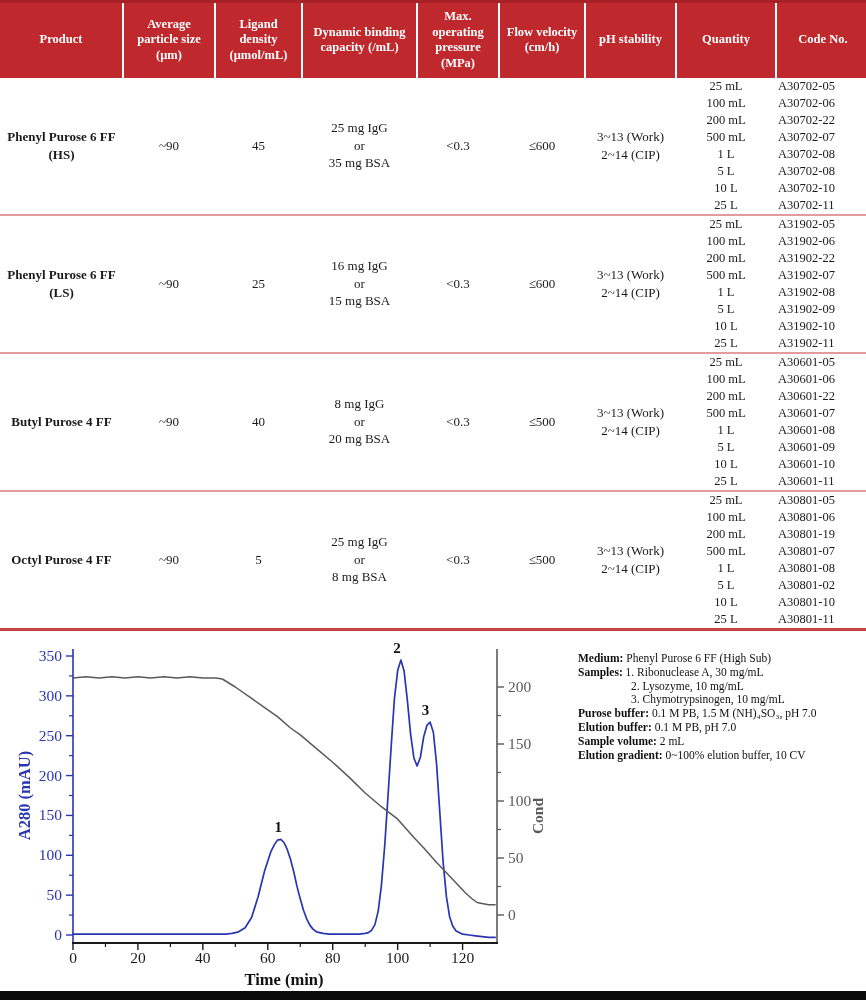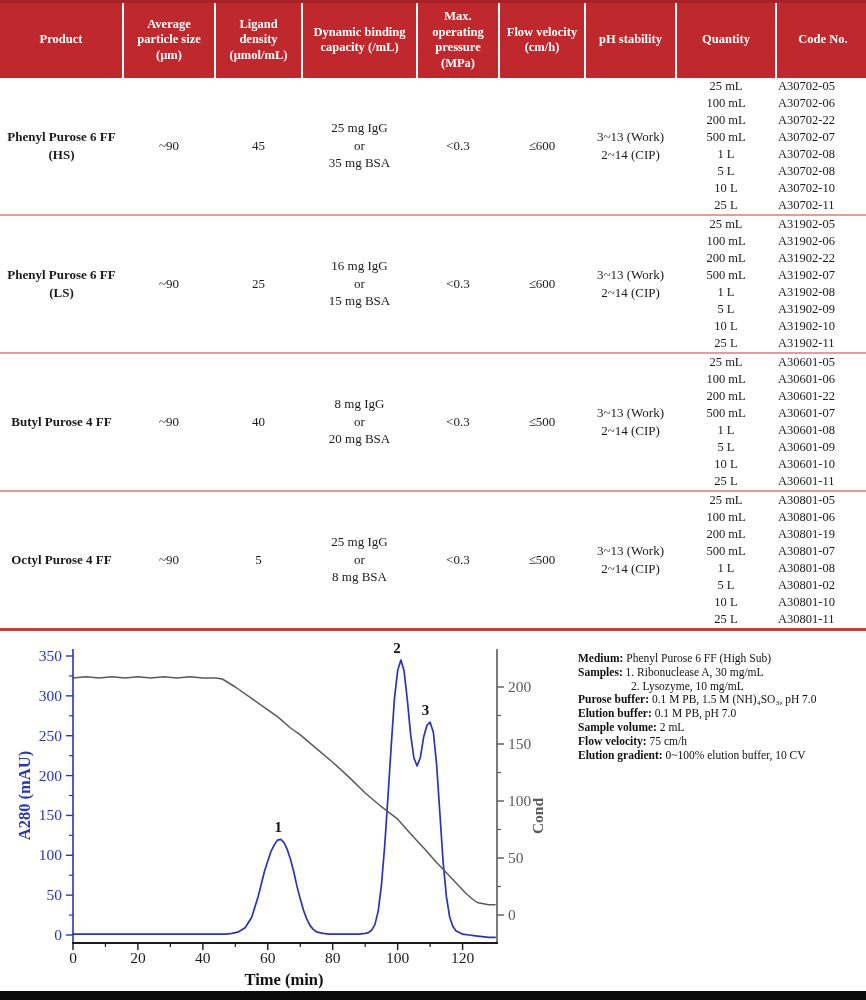--- a/index.html
+++ b/index.html
@@ -294,22 +294,22 @@
         <text x="272.1822358346095" y="193.34285714285716" text-anchor="middle" font-size="15px" font-weight="bold" fill="#111">1</text>
         <text x="391.0061255742726" y="13.985714285714266" text-anchor="middle" font-size="15px" font-weight="bold" fill="#111">2</text>
         <text x="419.57580398162327" y="76.16285714285715" text-anchor="middle" font-size="15px" font-weight="bold" fill="#111">3</text>
       </svg>
   </div>
 
   <div class="info-panel">
       <div class="info-line"><span class="lbl">Medium:</span><span> Phenyl Purose 6 FF (High Sub)</span></div>
       <div class="info-line"><span class="lbl">Samples:</span><span> 1. Ribonuclease A, 30 mg/mL</span></div>
       <div class="info-line ind"><span>2. Lysozyme, 10 mg/mL</span></div>
+      <div class="info-line ind"><span>3. Chymotrypsinogen, 10 mg/mL</span></div>
       <div class="info-line"><span class="lbl">Purose buffer:</span><span> 0.1 M PB, 1.5 M (NH)₄SO₃, pH 7.0</span></div>
       <div class="info-line"><span class="lbl">Elution buffer:</span><span> 0.1 M PB, pH 7.0</span></div>
       <div class="info-line"><span class="lbl">Sample volume:</span><span> 2 mL</span></div>
-      <div class="info-line"><span class="lbl">Flow velocity:</span><span> 75 cm/h</span></div>
       <div class="info-line"><span class="lbl">Elution gradient:</span><span> 0~100% elution buffer, 10 CV</span></div>
     </div>
 
   <div class="footer-bar"></div>
 
 </div>
 
 </body></html>

